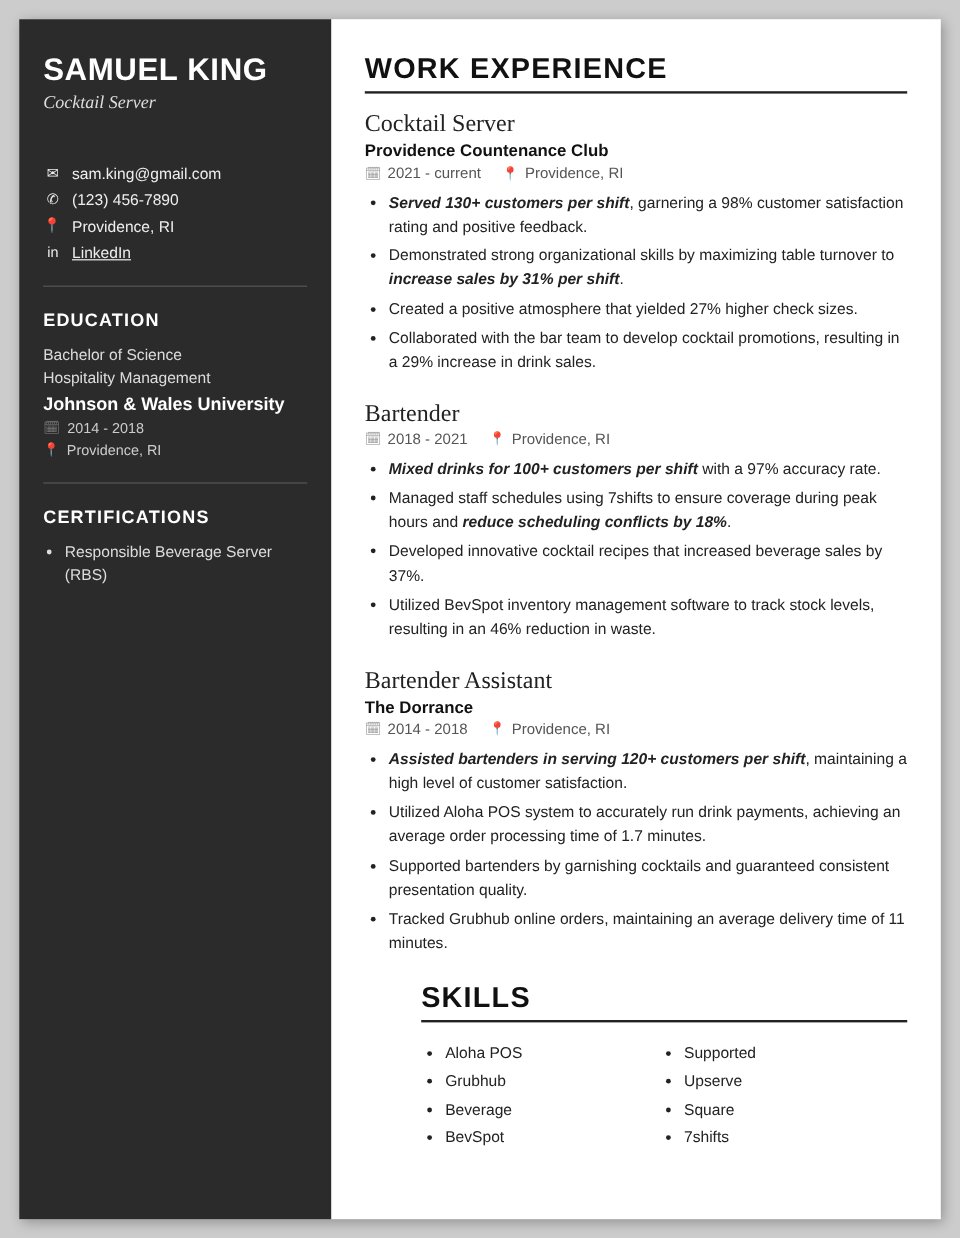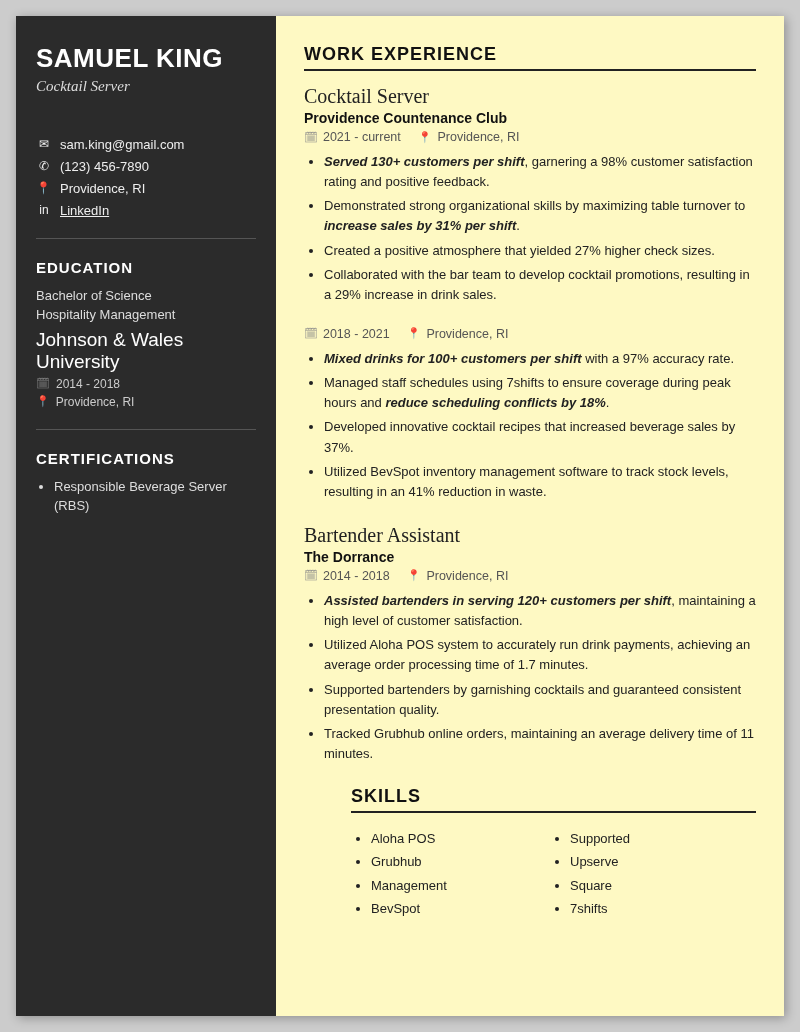--- a/index.html
+++ b/index.html
@@ -7,21 +7,21 @@
       font-family: Georgia, 'Times New Roman', serif;
       background: #ccc;
       display: flex;
       justify-content: center;
       align-items: flex-start;
       min-height: 100vh;
       padding: 16px;
     }
     .resume-wrapper {
       width: 780px;
-      background: #fef9c3;
+      background: #ffffff;
       display: flex;
       box-shadow: 2px 2px 10px rgba(0,0,0,0.3);
       min-height: 1000px;
     }
     
     .sidebar {
       width: 260px;
       min-width: 260px;
       background: #2b2b2b;
       color: #fff;
@@ -84,22 +84,22 @@
       color: #fff;
       margin-bottom: 10px;
     }
     .edu-degree {
       font-size: 13px;
       color: #ddd;
       font-family: Arial, sans-serif;
       line-height: 1.5;
     }
     .edu-school {
-      font-weight: normal;
-      font-size: 19px;
+      font-weight: bold;
+      font-size: 15px;
       color: #fff;
       font-family: Arial, sans-serif;
       margin-top: 4px;
     }
     .edu-meta {
       display: flex;
       align-items: center;
       gap: 6px;
       font-size: 12px;
       color: #ccc;
@@ -115,21 +115,21 @@
       line-height: 1.5;
     }
 
     
     .main {
       flex: 1;
       padding: 28px 28px 28px 28px;
     }
     .main-section-title {
       font-family: Arial, sans-serif;
-      font-size: 18px;
+      font-size: 24px;
       font-weight: bold;
       text-transform: uppercase;
       letter-spacing: 1px;
       border-bottom: 2px solid #222;
       padding-bottom: 4px;
       margin-bottom: 14px;
       color: #111;
     }
     .job-title {
       font-size: 20px;
@@ -265,35 +265,36 @@
       </div>
       <ul class="job-bullets">
         <li><span class="bold-italic">Served 130+ customers per shift</span>, garnering a 98% customer satisfaction rating and positive feedback.</li>
         <li>Demonstrated strong organizational skills by maximizing table turnover to <span class="bold-italic">increase sales by 31% per shift</span>.</li>
         <li>Created a positive atmosphere that yielded 27% higher check sizes.</li>
         <li>Collaborated with the bar team to develop cocktail promotions, resulting in a 29% increase in drink sales.</li>
       </ul>
     </div>
 
     <div class="job-block">
+      <div class="job-title">Bartender</div>
       <div class="job-meta">
         <div class="job-meta-item">
           <span class="meta-icon">🗓</span>
           <span>2018 - 2021</span>
         </div>
         <div class="job-meta-item">
           <span class="meta-icon">📍</span>
           <span>Providence, RI</span>
         </div>
       </div>
       <ul class="job-bullets">
         <li><span class="bold-italic">Mixed drinks for 100+ customers per shift</span> with a 97% accuracy rate.</li>
         <li>Managed staff schedules using 7shifts to ensure coverage during peak hours and <span class="bold-italic">reduce scheduling conflicts by 18%</span>.</li>
         <li>Developed innovative cocktail recipes that increased beverage sales by 37%.</li>
-        <li>Utilized BevSpot inventory management software to track stock levels, resulting in an 41% reduction in waste.</li>
+        <li>Utilized BevSpot inventory management software to track stock levels, resulting in an 46% reduction in waste.</li>
       </ul>
     </div>
 
     <div class="job-block">
       <div class="job-title">Bartender Assistant</div>
       <div class="job-company">The Dorrance</div>
       <div class="job-meta">
         <div class="job-meta-item">
           <span class="meta-icon">🗓</span>
           <span>2014 - 2018</span>
@@ -309,21 +310,21 @@
         <li>Supported bartenders by garnishing cocktails and guaranteed consistent presentation quality.</li>
         <li>Tracked Grubhub online orders, maintaining an average delivery time of 11 minutes.</li>
       </ul>
     </div>
 
     <div style="margin-top: 10px; margin-left: 47px;">
       <div class="main-section-title">SKILLS</div>
       <ul class="skills-list">
         <li>Aloha POS</li>
         <li>Grubhub</li>
-        <li>Management</li>
+        <li>Beverage</li>
         <li>BevSpot</li>
         <li>Supported</li>
         <li>Upserve</li>
         <li>Square</li>
         <li>7shifts</li>
       </ul>
     </div>
   </div>
 </div>
 

